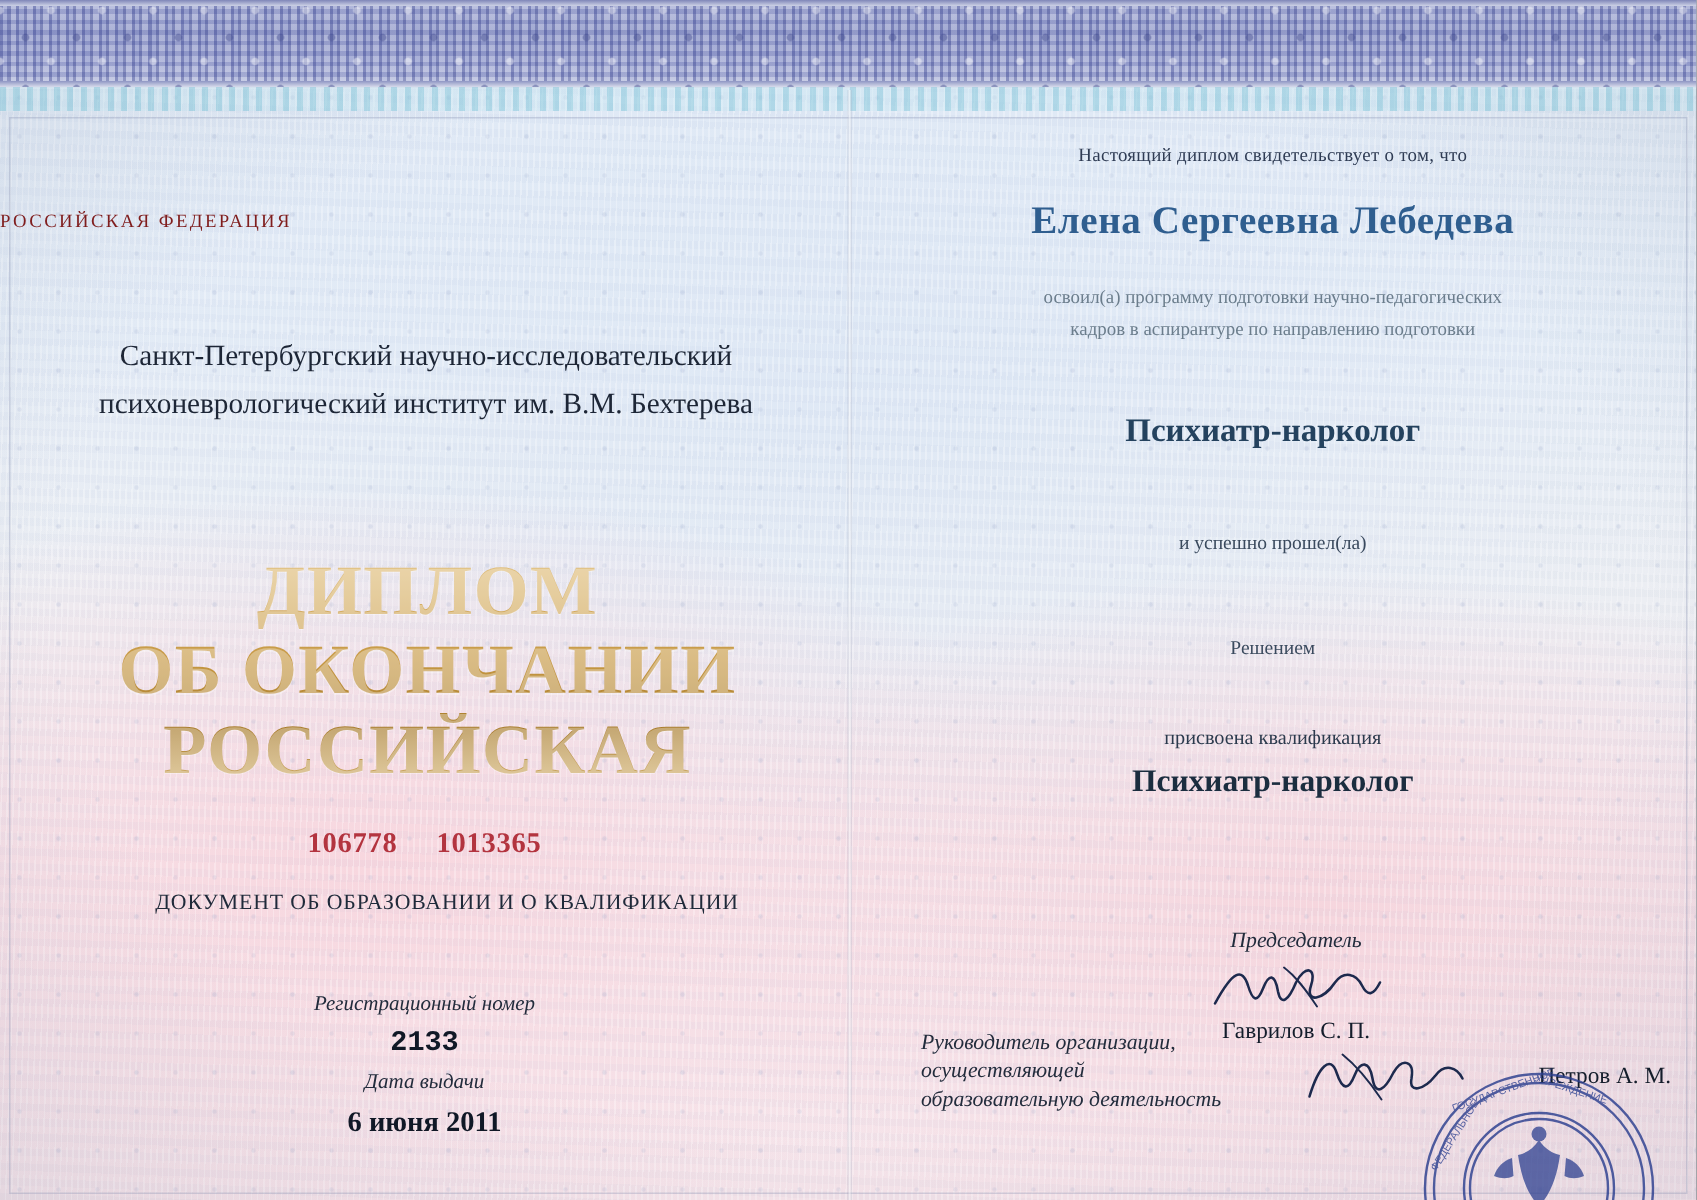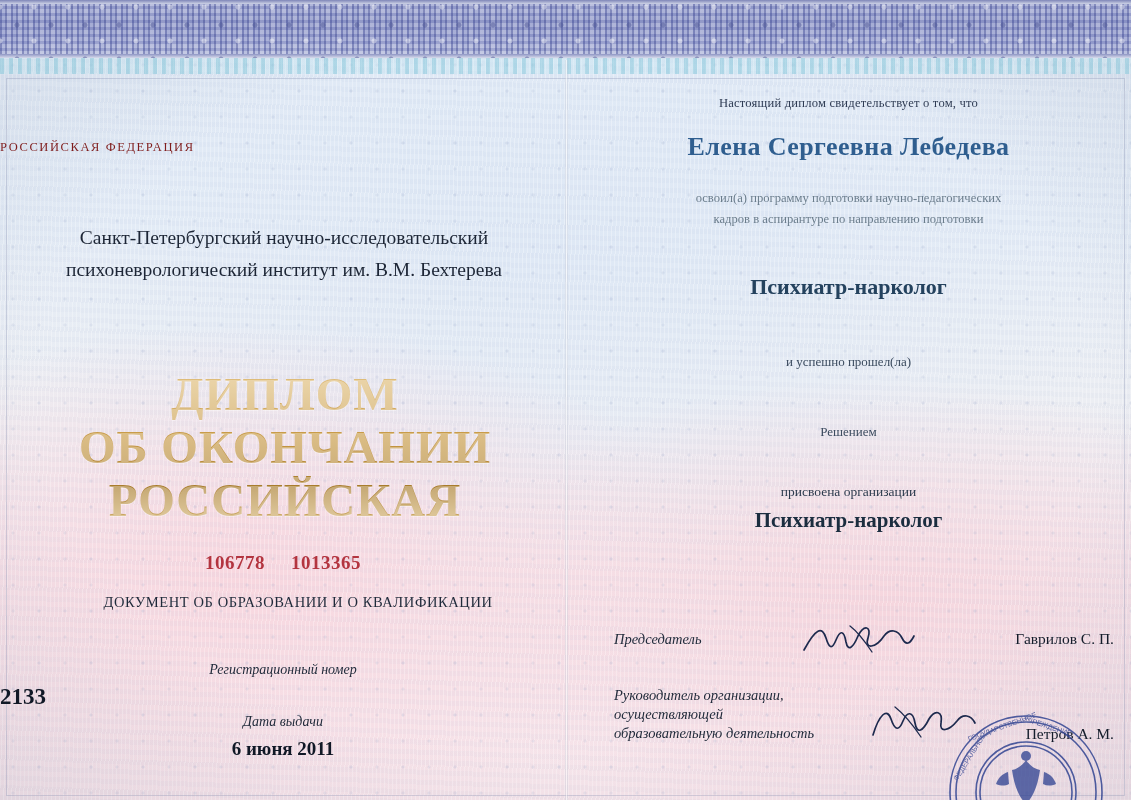--- a/index.html
+++ b/index.html
@@ -173,23 +173,25 @@
     position: absolute;
     top: 588px; left: 0; width: 566px;
     text-align: center;
     font-size: 14px;
     font-style: italic;
     color: #222c3c;
   }
   .reg-value {
     position: absolute;
     top: 610px; left: 0; width: 566px;
-    font-size: 23px;
+    text-align: center;
+    font-size: 19px;
     font-weight: bold;
     color: #101826;
+    font-family: Liberation Mono, monospace;
   }
   .date-label {
     position: absolute;
     top: 640px; left: 0; width: 566px;
     text-align: center;
     font-size: 14px;
     font-style: italic;
     color: #222c3c;
   }
   .date-value {
@@ -242,27 +244,28 @@
     color: #1b2d3f;
   }
 
   .sig-row-1 {
     position: absolute;
     left: 48px; top: 544px;
     width: 500px;
     display: flex;
     align-items: center;
     justify-content: space-between;
+    flex-direction: column;
   }
   .sig-row-2 {
     position: absolute;
     left: 48px; top: 612px;
     width: 500px;
     display: flex;
-    align-items: flex-end;
+    align-items: center;
     justify-content: space-between;
   }
   .sig-role {
     font-size: 14.5px;
     font-style: italic;
     color: #222c3c;
     line-height: 19px;
   }
   .sig-name {
     font-size: 15.5px;
@@ -334,21 +337,21 @@
       <div>освоил(а) программу подготовки научно-педагогических</div>
       <div>кадров в аспирантуре по направлению подготовки</div>
     </div>
 
     <div class="r-line r-spec">Психиатр-нарколог</div>
 
     <div class="r-line r-decision">Решением</div>
 
     <div class="r-line r-passed">и успешно прошел(ла)</div>
 
-    <div class="r-line r-assigned">присвоена организации</div>
+    <div class="r-line r-assigned">присвоена квалификация</div>
     <div class="r-line r-qual">Психиатр-нарколог</div>
 
     <div class="sig-row-1">
       <div class="sig-role">Председатель</div>
       <svg class="sig-mark" viewBox="0 0 120 42">
         <path d="M6 32 C18 10, 24 8, 28 20 C31 30, 34 32, 38 22 C42 12, 46 12, 48 24
                  C50 34, 55 30, 60 18 C66 6, 74 8, 70 20 C66 32, 78 30, 86 18
                  C92 10, 100 12, 104 20 C108 28, 112 26, 116 18" fill="none" stroke="#1d2a4e" stroke-width="1.7" stroke-linecap="round"></path>
         <path d="M52 8 C60 14, 66 22, 74 34" fill="none" stroke="#1d2a4e" stroke-width="1.3" stroke-linecap="round"></path>
       </svg>

